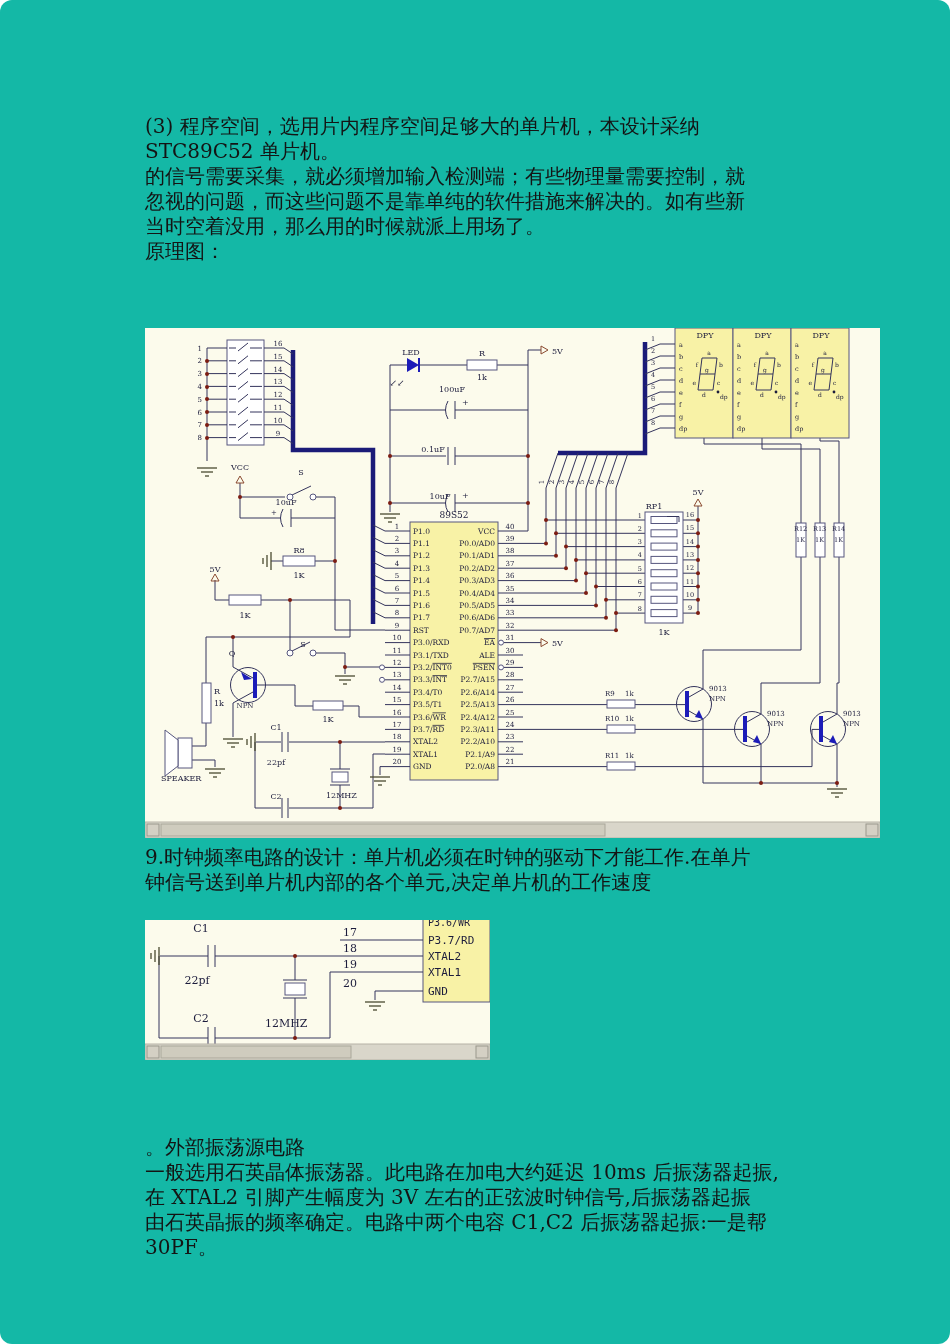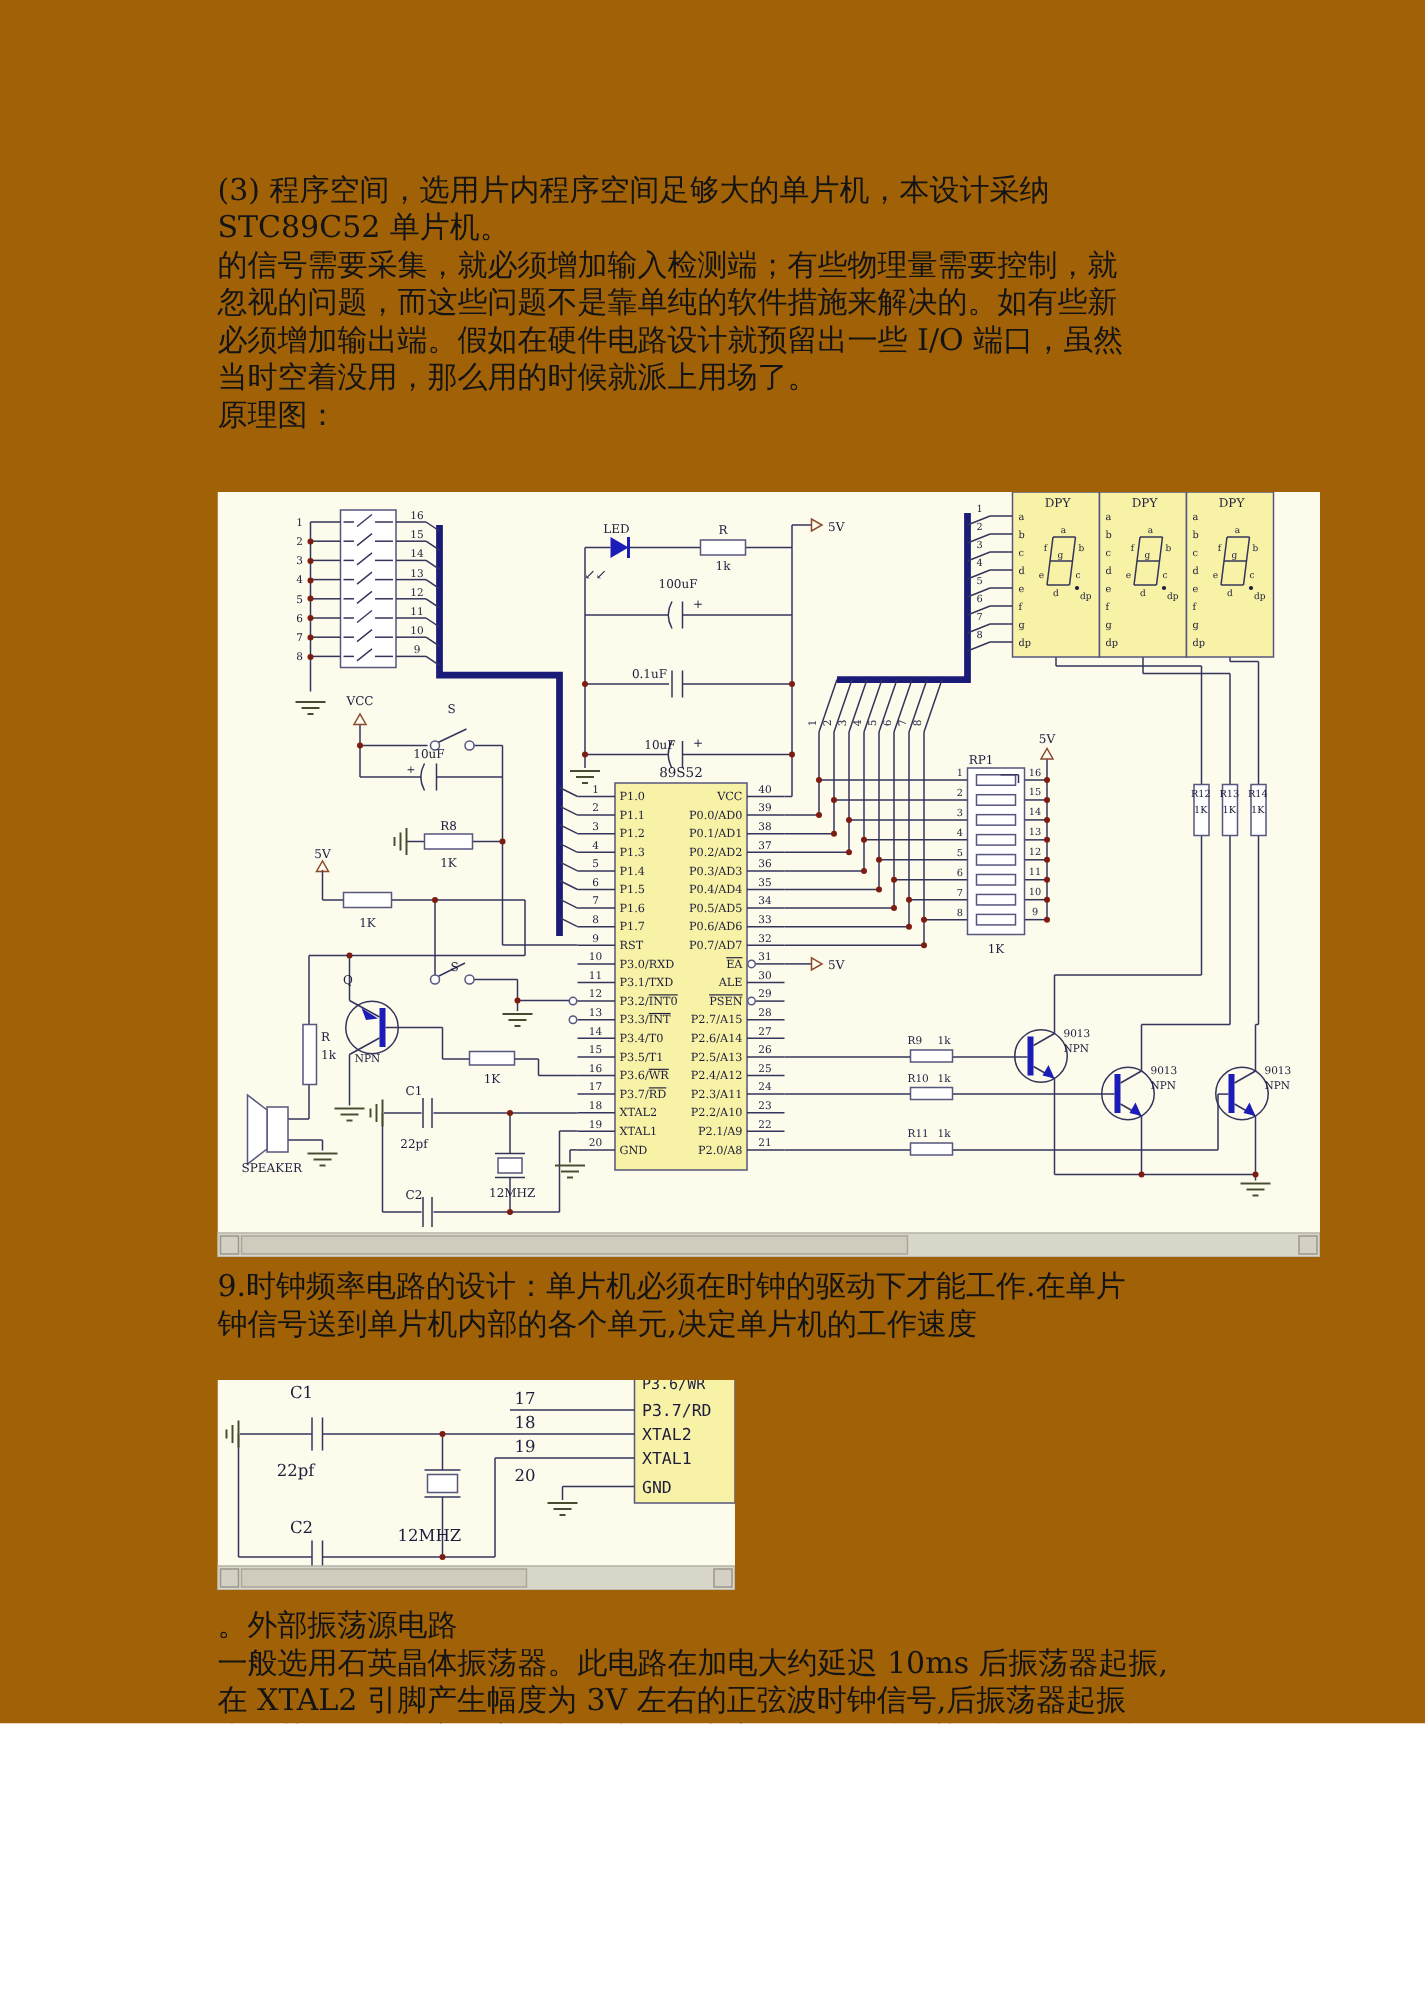--- a/index.html
+++ b/index.html
@@ -1,20 +1,20 @@
 <!DOCTYPE html>
 <html><head>
 <meta charset="utf-8">
 <style>
   html,body{margin:0;padding:0;background:#fff;}
-  .page{position:relative;width:950px;height:1149px;background:#a16207;overflow:hidden;
-        font-family:"DejaVu Serif","Liberation Serif",serif;}
+  .page{position:relative;width:950px;height:1344px;background:#14b8a6;overflow:hidden;
+        font-family:"DejaVu Serif","Liberation Serif",serif;border-radius:12px;}
   .tblock{position:absolute;left:145px;width:715px;color:#141414;}
   .tline{font-size:20px;line-height:25px;white-space:nowrap;}
-  #block1{top:114px;} #block2{top:845px;} #block3{top:1071px;}
+  #block1{top:114px;} #block2{top:845px;} #block3{top:1135px;}
   svg{position:absolute;}
   svg text{font-family:"DejaVu Serif","Liberation Serif",serif;fill:#1c1c3c;}
   svg text.mono{font-family:"DejaVu Sans Mono","Liberation Mono",monospace;}
   .wire{stroke:#34345c;stroke-width:1;fill:none;}
   .bus{stroke:#1b1b78;stroke-width:4.5;fill:none;}
   .box{fill:#ffffff;stroke:#56567e;stroke-width:1;}
   .chip{fill:#f8f2a6;stroke:#56567e;stroke-width:1;}
   .ov{text-decoration:overline;}
   .gnd{stroke:#4a4a30;stroke-width:1.3;}
   .pwr{stroke:#8a4a30;stroke-width:1;fill:none;}
@@ -24,21 +24,20 @@
 </head>
 <body>
 
 <div class="page">
 
   <div class="tblock" id="block1">
     <div class="tline">(3) 程序空间，选用片内程序空间足够大的单片机，本设计采纳</div>
     <div class="tline">STC89C52 单片机。</div>
     <div class="tline">的信号需要采集，就必须增加输入检测端；有些物理量需要控制，就</div>
     <div class="tline">忽视的问题，而这些问题不是靠单纯的软件措施来解决的。如有些新</div>
-    <div class="tline">必须增加输出端。假如在硬件电路设计就预留出一些 I/O 端口，虽然</div>
     <div class="tline">当时空着没用，那么用的时候就派上用场了。</div>
     <div class="tline">原理图：</div>
   </div>
 
   <svg id="sch1" style="left:145px;top:328px;" width="735" height="510" viewBox="0 0 735 510">
       <rect x="0" y="0" width="735" height="510" fill="#fcfbec"></rect>
       <line x1="62" y1="20" x2="62" y2="133" class="wire"></line>
       <line x1="95" y1="155" x2="95" y2="190" class="wire"></line>
       <line x1="95" y1="169" x2="140" y2="169" class="wire"></line>
       <line x1="147" y1="167" x2="166" y2="158" class="wire"></line>

